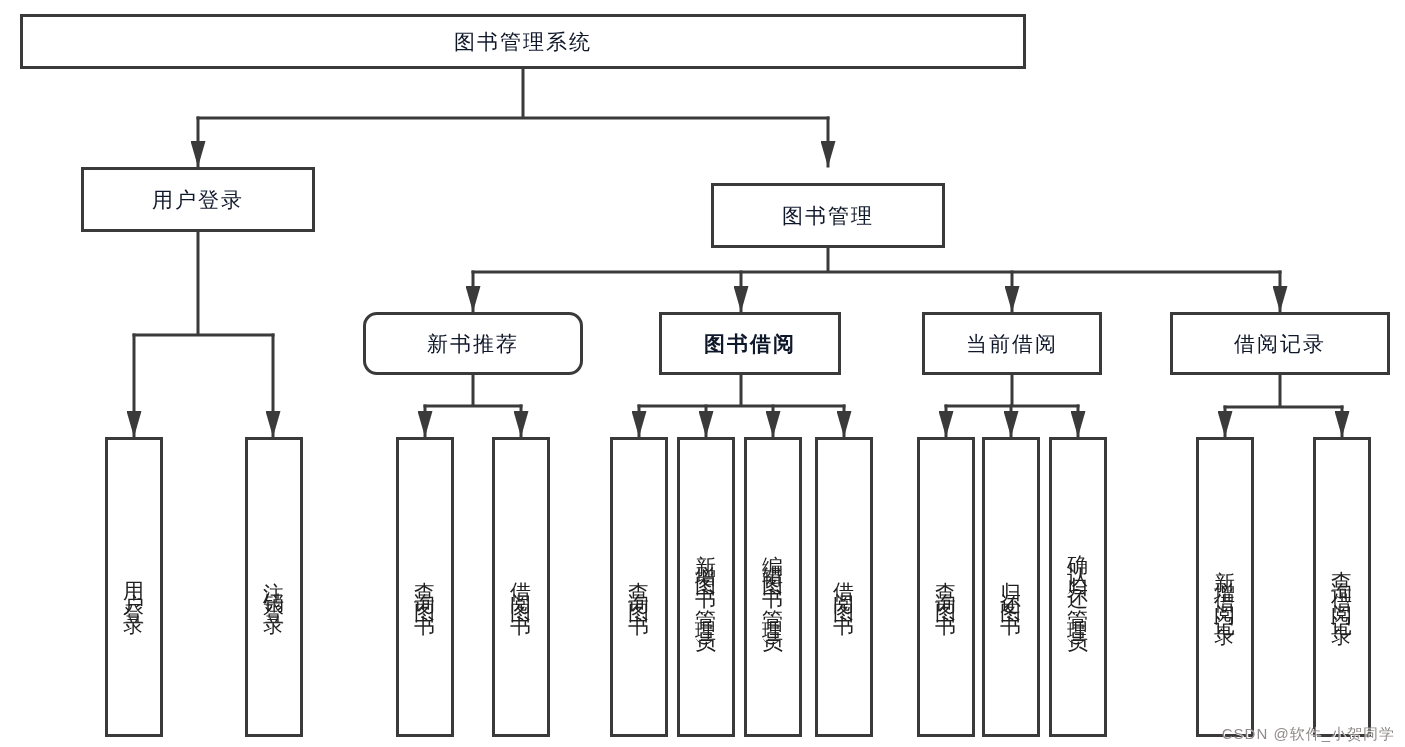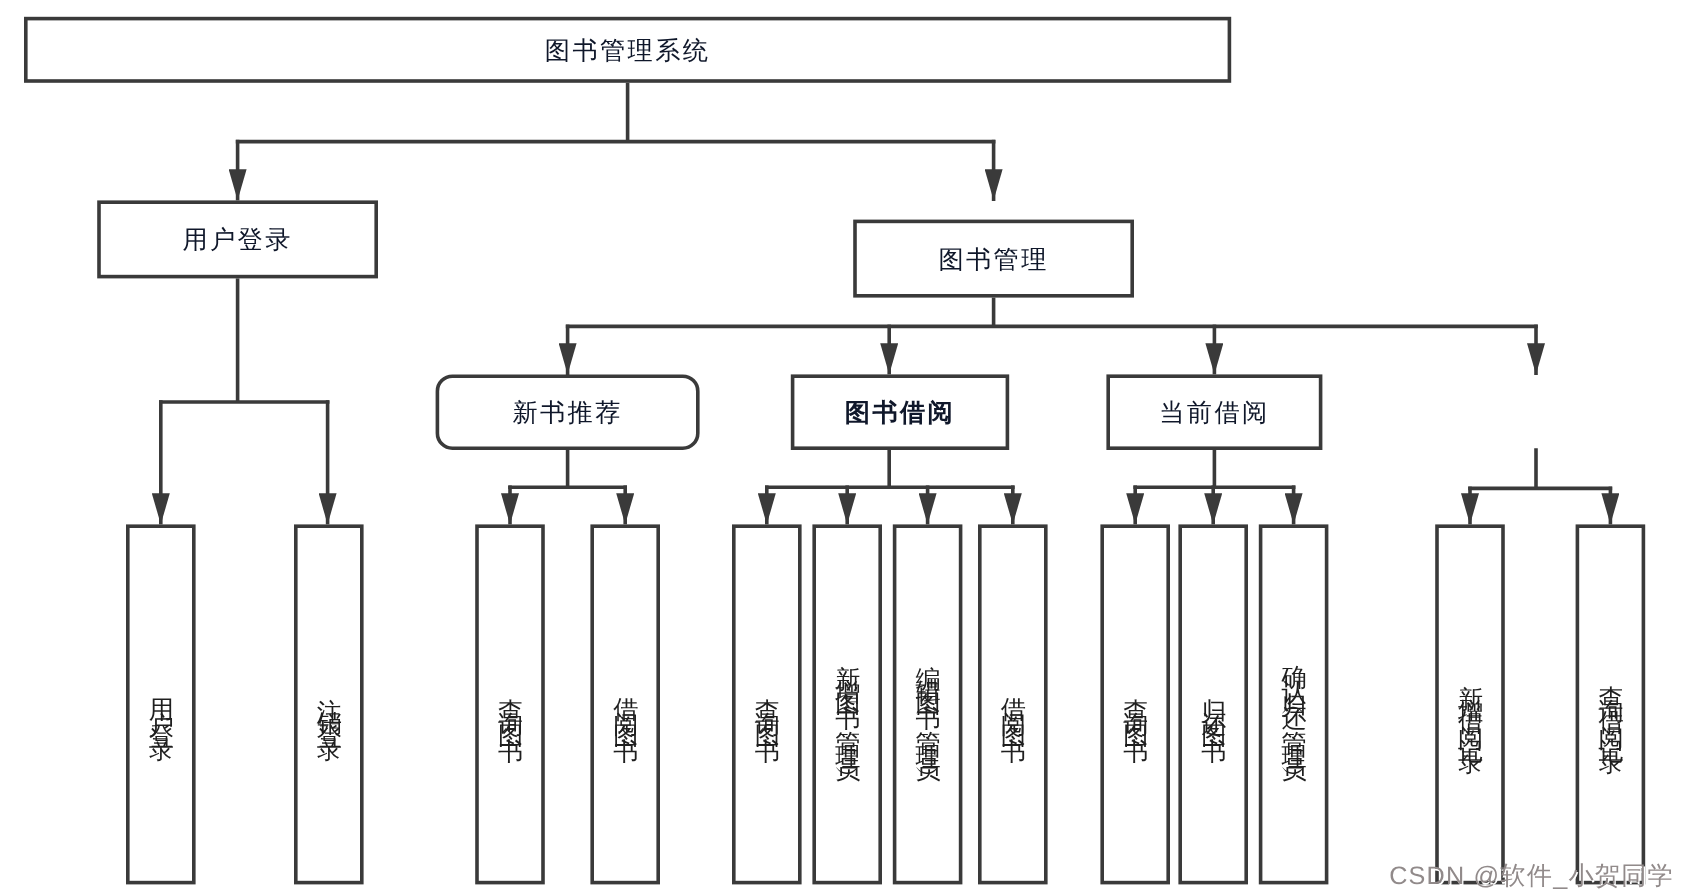--- a/index.html
+++ b/index.html
@@ -48,21 +48,21 @@
     white-space: nowrap;
     font-size: 21px;
     line-height: 1;
     letter-spacing: 11px;
     color: #1f1f1f;
   }
   .watermark {
     position: absolute;
     right: 10px;
     bottom: 3px;
-    font-size: 21px;
+    font-size: 15px;
     letter-spacing: 1px;
     color: #918a8a;
     text-shadow: 1px 1px 0 #ffffff;
     z-index: 5;
     white-space: nowrap;
   }
 </style>
 </head>
 <body>
 
@@ -124,20 +124,23 @@
 
   <div class="hbox" style="left:363px; top:312px; width:220px; height:63px;border-radius:14px;">
     <span>新书推荐</span>
   </div>
   <div class="hbox" style="left:659px; top:312px; width:182px; height:63px;font-weight:bold;">
     <span>图书借阅</span>
   </div>
   <div class="hbox" style="left:902px; top:312px; width:180px; height:63px;margin-left:20px;">
     <span>当前借阅</span>
   </div>
+  <div class="hbox" style="left:1170px; top:312px; width:220px; height:63px;">
+    <span>借阅记录</span>
+  </div>
 
   <div class="vbox" style="left:105px;">
     <span>用户登录</span>
   </div>
   <div class="vbox" style="left:245px;">
     <span>注销登录</span>
   </div>
 
   <div class="vbox" style="left:396px;">
     <span>查询图书</span>

